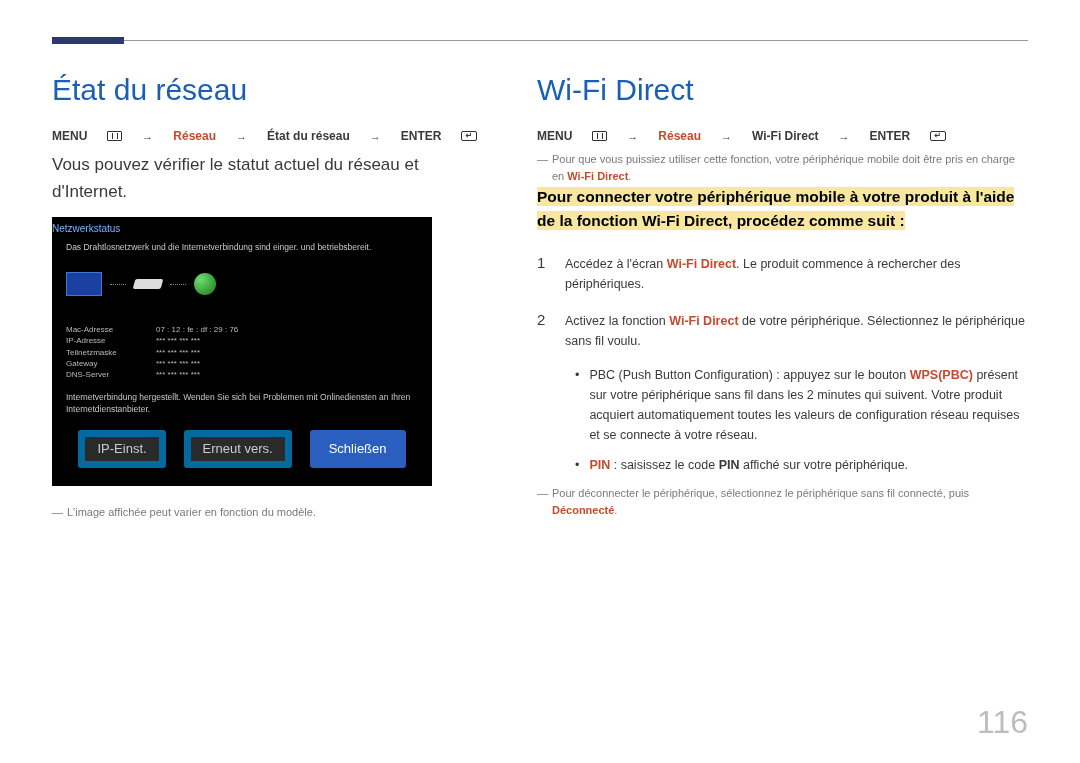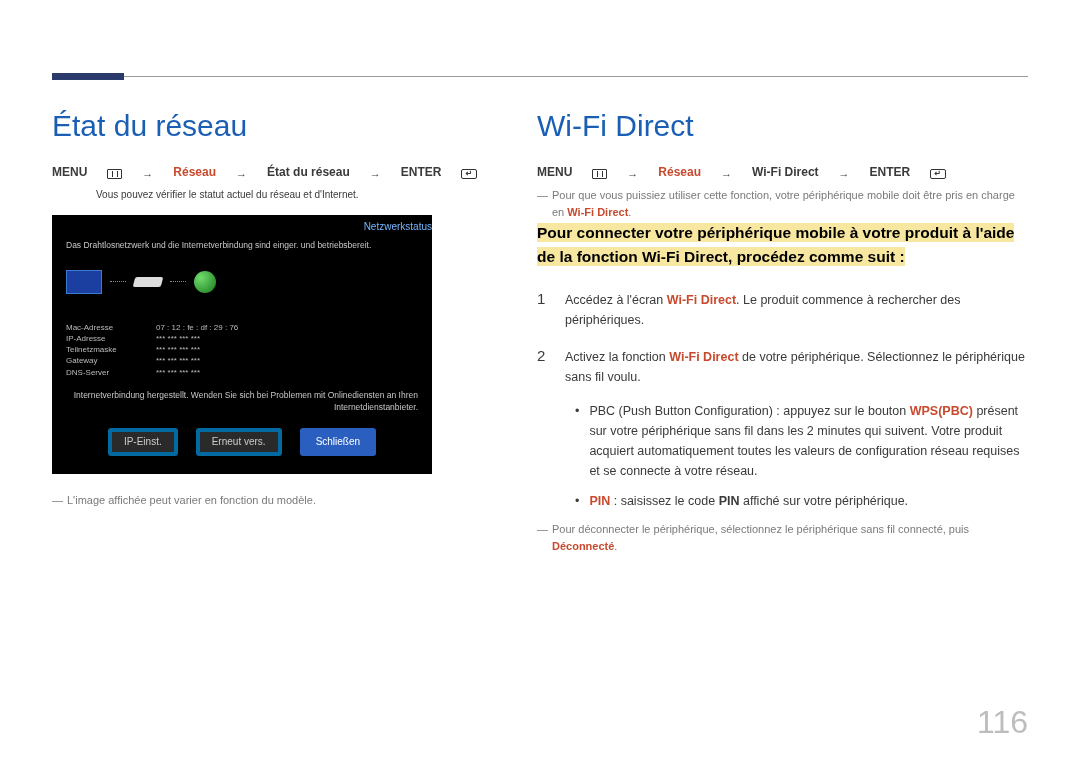--- a/index.html
+++ b/index.html
@@ -5,21 +5,21 @@
   * { margin: 0; padding: 0; box-sizing: border-box; }
   body {
     width: 1080px;
     height: 763px;
     background: #fff;
     font-family: "Segoe UI", Arial, sans-serif;
     color: #3a3a3a;
     position: relative;
   }
   .page {
-    padding: 76px 52px 0 52px;
+    padding: 40px 52px 0 52px;
   }
   .hr-top {
     position: relative;
     margin-bottom: 32px;
     height: 1px;
     background: #9a9a9a;
   }
   .hr-top::before {
     content: "";
     position: absolute;
@@ -39,21 +39,21 @@
     color: #1a5fb4;
     font-weight: 400;
     font-size: 30px;
     margin-bottom: 22px;
   }
   .menu-path {
     font-size: 12px;
     font-weight: 700;
     margin-bottom: 8px;
     display: flex;
-    align-items: flex-end;
+    align-items: center;
     flex-wrap: wrap;
     gap: 20px;
   }
   .menu-icon {
     display: inline-flex;
     width: 15px; height: 10px;
     border: 1px solid #333;
     border-radius: 1px;
     position: relative;
     vertical-align: middle;
@@ -75,37 +75,36 @@
   }
   .enter-icon::after{
     content:"↵";
     position:absolute;
     font-size:8px;
     left:3px; top:-1px;
   }
   .arrow { font-size:11px; }
   .red-bold { color: #c84a2e; font-weight:700; }
   .body-text {
-    font-size: 10px;
+    font-size: 17px;
     line-height: 1.6;
     margin-bottom: 10px;
-    margin-left: 44px;
   }
   .screenshot {
     width: 380px;
     background: #000;
     color: #ccc;
     font-size: 9px;
     padding: 0 0 10px 0;
     margin-top: 12px;
     margin-bottom: 18px;
   }
   .screenshot-title {
     color: #76b6ff;
-    text-align: right;
+    text-align: left;
     padding: 6px 0 4px 0;
     font-size: 10px;
   }
   .screenshot-body {
     padding: 4px 14px 8px 14px;
     font-size: 8.5px;
     color: #c8c8c8;
     line-height: 1.4;
   }
   .screenshot-diagram {
@@ -141,25 +140,25 @@
   }
   .screenshot-table div { display:flex; }
   .screenshot-table span:first-child { width:90px; }
   .screenshot-btns {
     display:flex;
     justify-content:center;
     gap:18px;
     margin-top:14px;
   }
   .sbtn {
-    font-size:10px;
+    font-size:13px;
     padding: 3px 12px;
     border-radius: 3px;
     background:#2a2a2a;
-    border:4px solid #0369a1;
+    border:7px solid #0369a1;
     color:#ccc;
   }
   .sbtn.blue { background:#2a5fc0; border-color:#2a5fc0; color:#fff;}
   .footnote {
     font-size: 11px;
     color: #7a7a7a;
     display:flex;
     gap:4px;
     line-height:1.55;
   }
@@ -262,21 +261,21 @@
               <div>
                   <span>Gateway</span>
                   <span>***  ***  ***  ***</span>
                 </div>
               <div>
                   <span>DNS-Server</span>
                   <span>***  ***  ***  ***</span>
                 </div>
             </div>
           </div>
-          <div style="margin-top:12px;text-align:right;">Internetverbindung hergestellt. Wenden Sie sich bei Problemen mit Onlinediensten an Ihren Internetdienstanbieter.</div>
+          <div style="margin-top:12px;">Internetverbindung hergestellt. Wenden Sie sich bei Problemen mit Onlinediensten an Ihren Internetdienstanbieter.</div>
           <div class="screenshot-btns">
             <div class="sbtn">IP-Einst.</div>
             <div class="sbtn">Erneut vers.</div>
             <div class="sbtn blue">Schließen</div>
           </div>
         </div>
       </div>
 
       <div class="footnote">
         <span class="dash">―</span>

